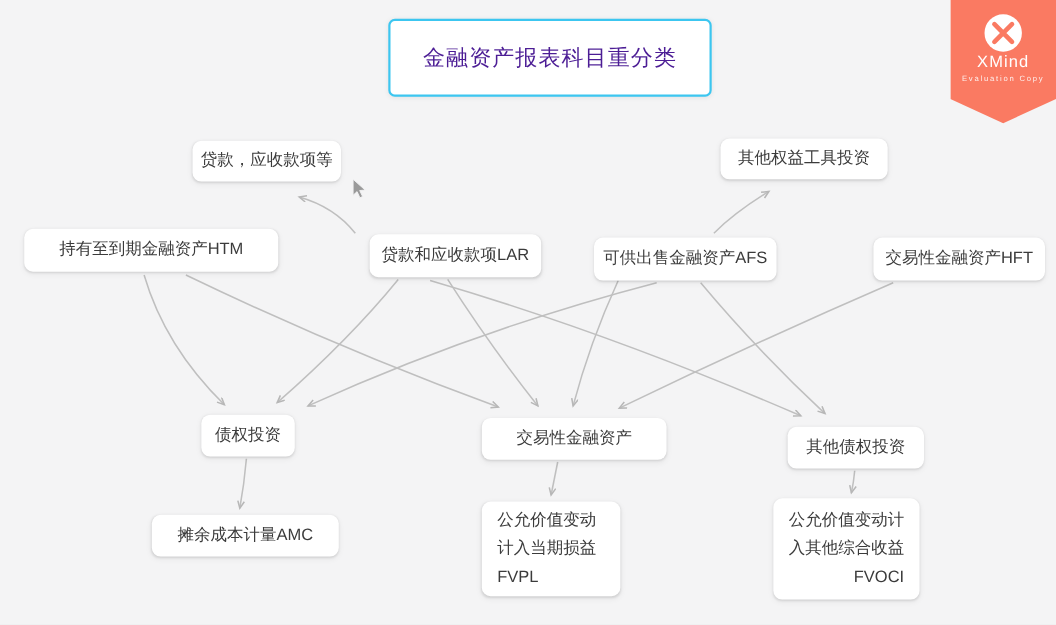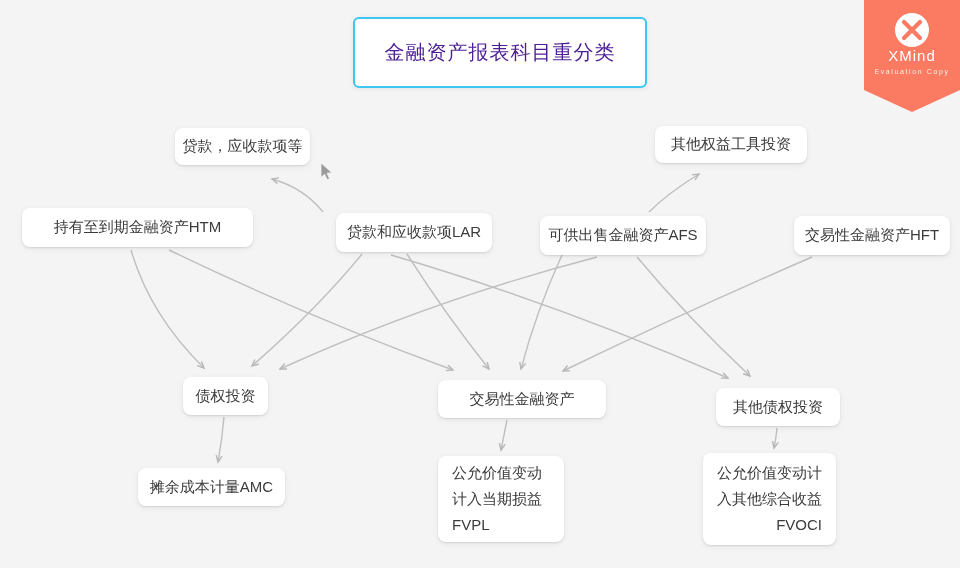--- a/index.html
+++ b/index.html
@@ -87,21 +87,21 @@
       </div>
       <div class="node" style="left: 183px; top: 377px; width: 85px; height: 38px;">
         <span>债权投资</span>
       </div>
       <div class="node" style="left: 438px; top: 380px; width: 168px; height: 38px;">
         <span>交易性金融资产</span>
       </div>
       <div class="node" style="left: 716px; top: 388px; width: 124px; height: 38px;">
         <span>其他债权投资</span>
       </div>
-      <div class="node" style="left: 138px; top: 468px; width: 147px; height: 38px;">
+      <div class="node" style="left: 138px; top: 468px; width: 170px; height: 38px;">
         <span>摊余成本计量AMC</span>
       </div>
       <div class="node multiline" style="left: 438px; top: 456px; width: 126px; height: 86px;"><span>公允价值变动
 计入当期损益
 FVPL</span></div>
       <div class="node multiline" style="left: 703px; top: 453px; width: 133px; height: 92px; text-align: right;"><span>公允价值变动计
 入其他综合收益
 FVOCI</span></div>
     </div>
 

